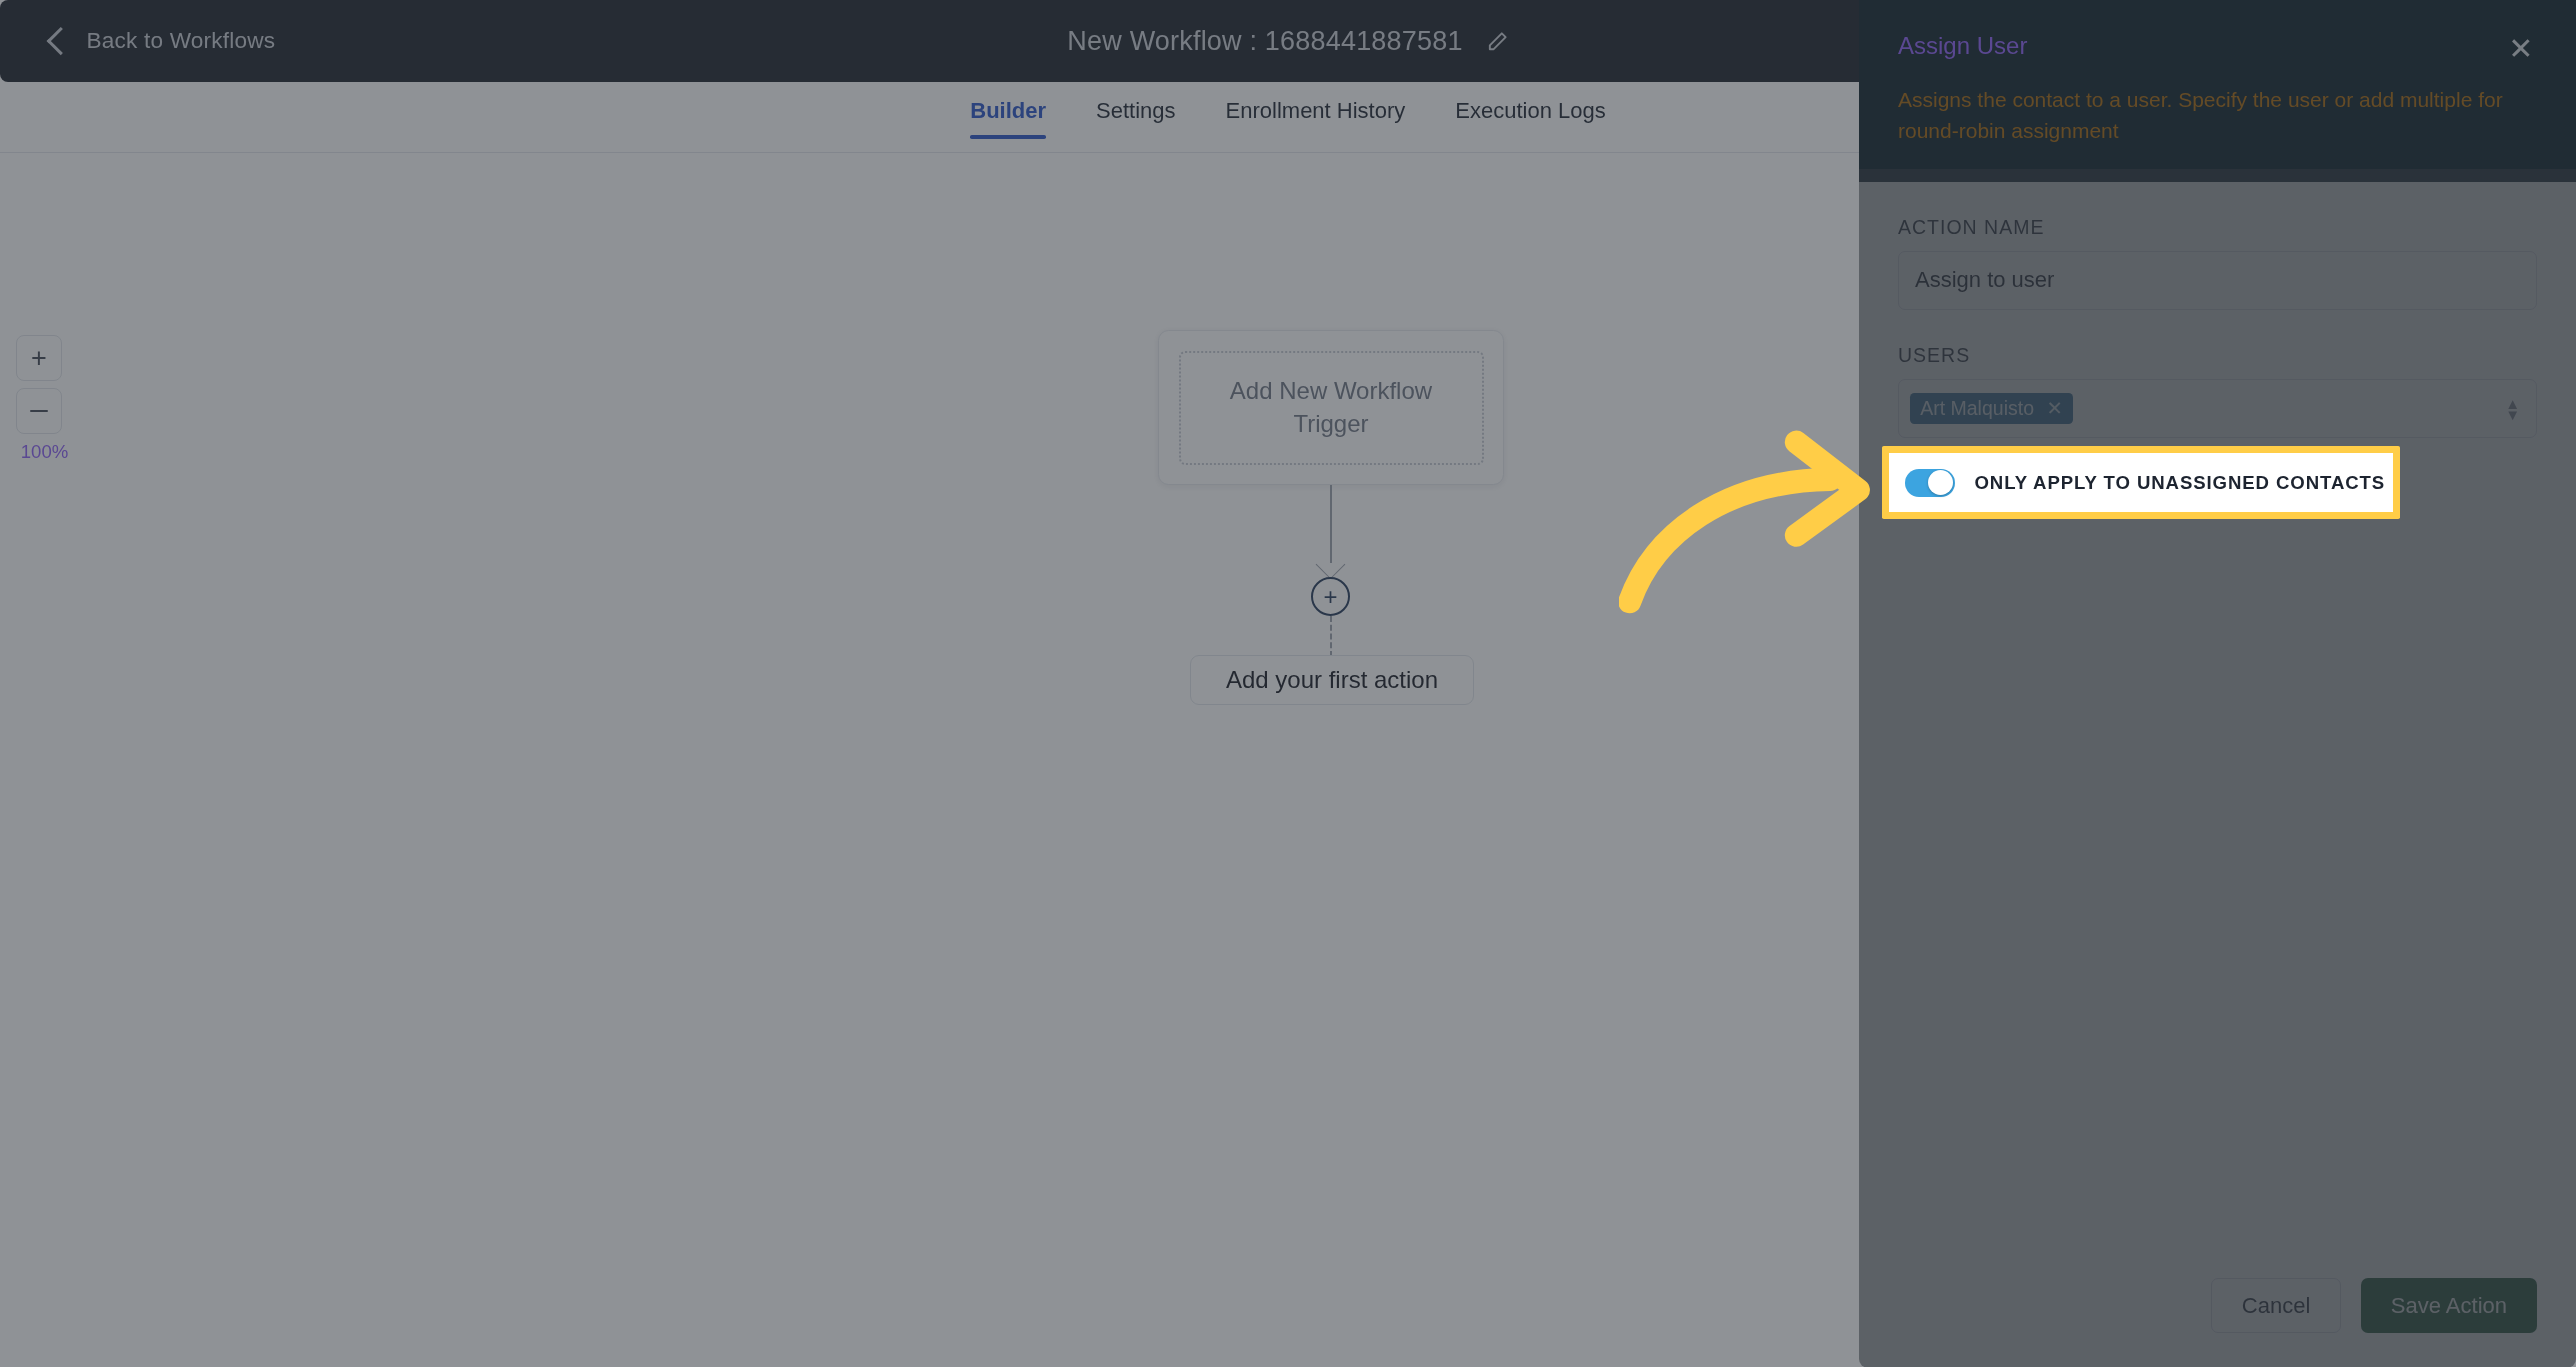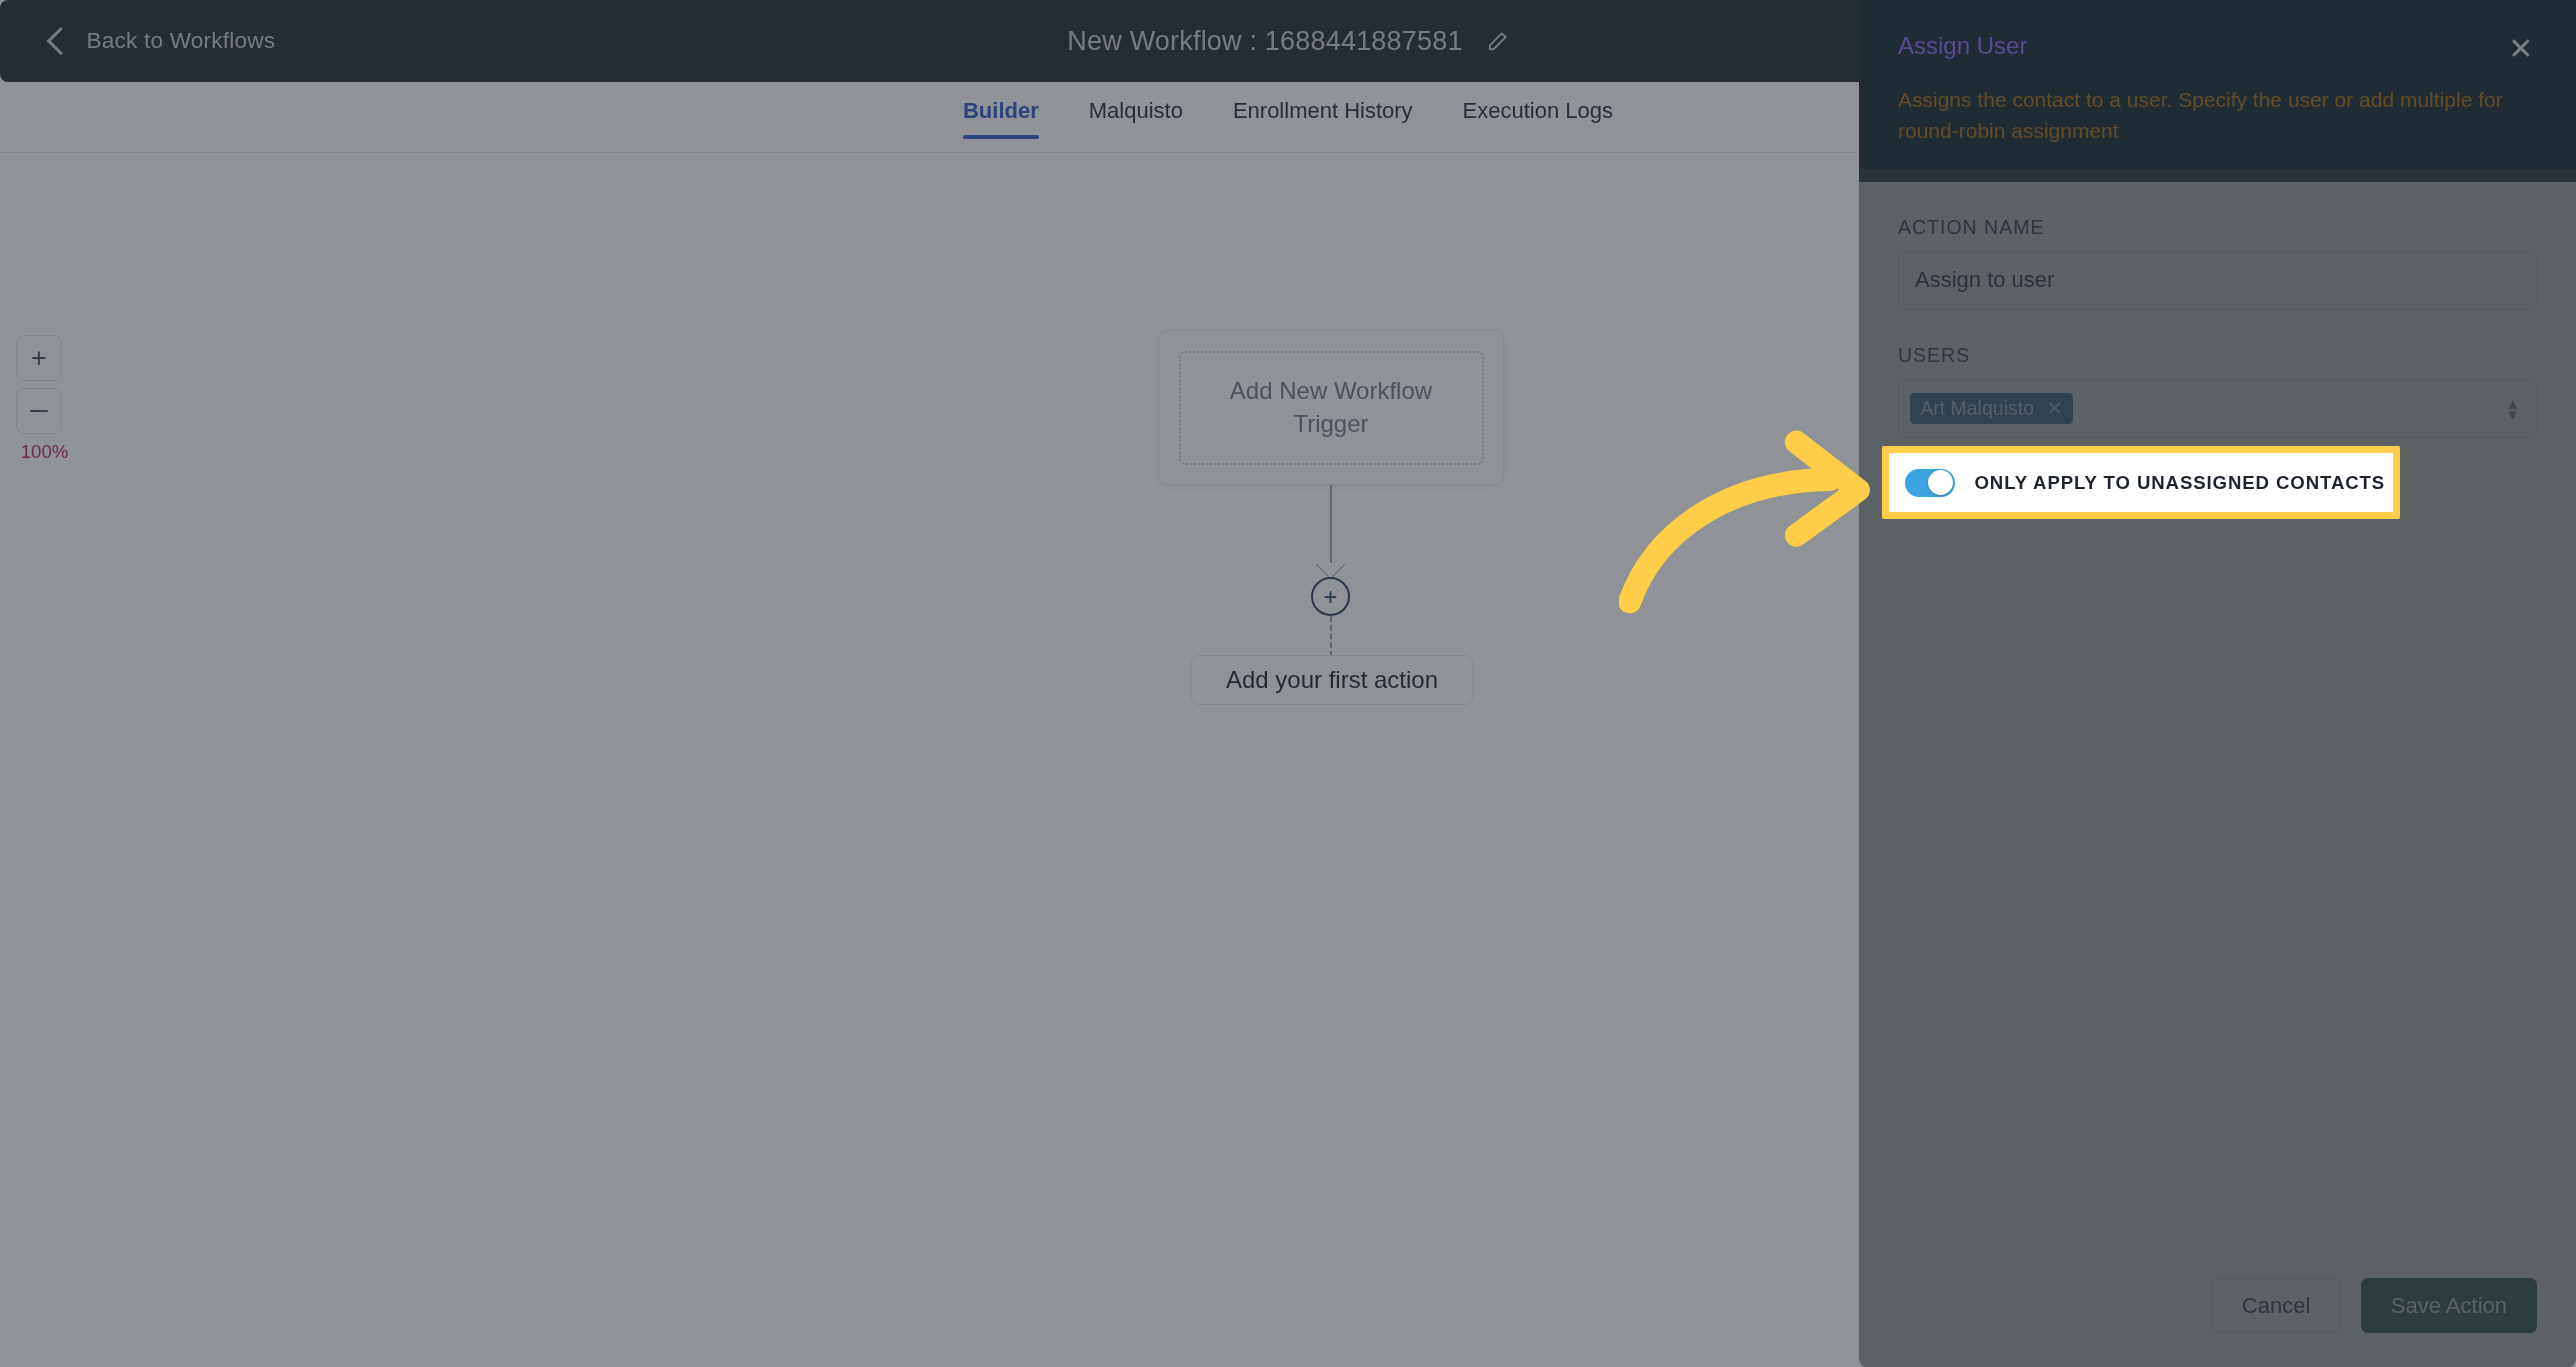--- a/index.html
+++ b/index.html
@@ -60,21 +60,21 @@
 
   .zoomctl { position:absolute; left:16px; top:182px; width:57px; }
   .zbtn {
     width:46px; height:46px; background:#ffffff;
     border:0.9px solid #dfe3e8; border-radius:8px;
     display:flex; align-items:center; justify-content:center;
     color:#3c4350; font-size:27px; line-height:1; cursor:pointer;
     margin-bottom:7px;
   }
   .zbtn .bar { width:18px; height:2.7px; background:#3c4350; border-radius:1.8px; }
-  .zlabel { text-align:center; font-size:18.6px; color:#be185d; margin-top:3.5px; }
+  .zlabel { text-align:center; font-size:18.6px; color:#8b5cf6; margin-top:3.5px; }
 
   .flow { position:absolute; left:1158px; top:177px; width:346px; }
   .trigger-card {
     width:346px; height:155px; background:#fff;
     border:0.9px solid #e6e9ee; border-radius:10.6px;
     box-shadow:0 1.8px 6.2px rgba(20,30,50,.08);
     display:flex; align-items:center; justify-content:center; padding:19.5px;
   }
   .trigger-inner {
     width:100%; height:100%;
@@ -221,21 +221,21 @@
       <span class="wf-title">New Workflow : 1688441887581</span>
       <span class="pencil">
         <svg width="23" height="23" viewBox="0 0 24 24" fill="none" stroke="#c9ced5" stroke-width="2" stroke-linecap="round" stroke-linejoin="round">
           <path d="M16.5 3.5l4 4L8 20H4v-4L16.5 3.5z"></path>
         </svg>
       </span>
     </div>
 
     <div class="tabsbar">
       <div class="tab active"><span>Builder</span></div>
-      <div class="tab"><span>Malquisto</span></div>
+      <div class="tab"><span>Settings</span></div>
       <div class="tab"><span>Enrollment History</span></div>
       <div class="tab"><span>Execution Logs</span></div>
     </div>
 
     <div class="canvas">
 
       <div class="zoomctl">
         <div class="zbtn">
           <span>+</span>
         </div>

